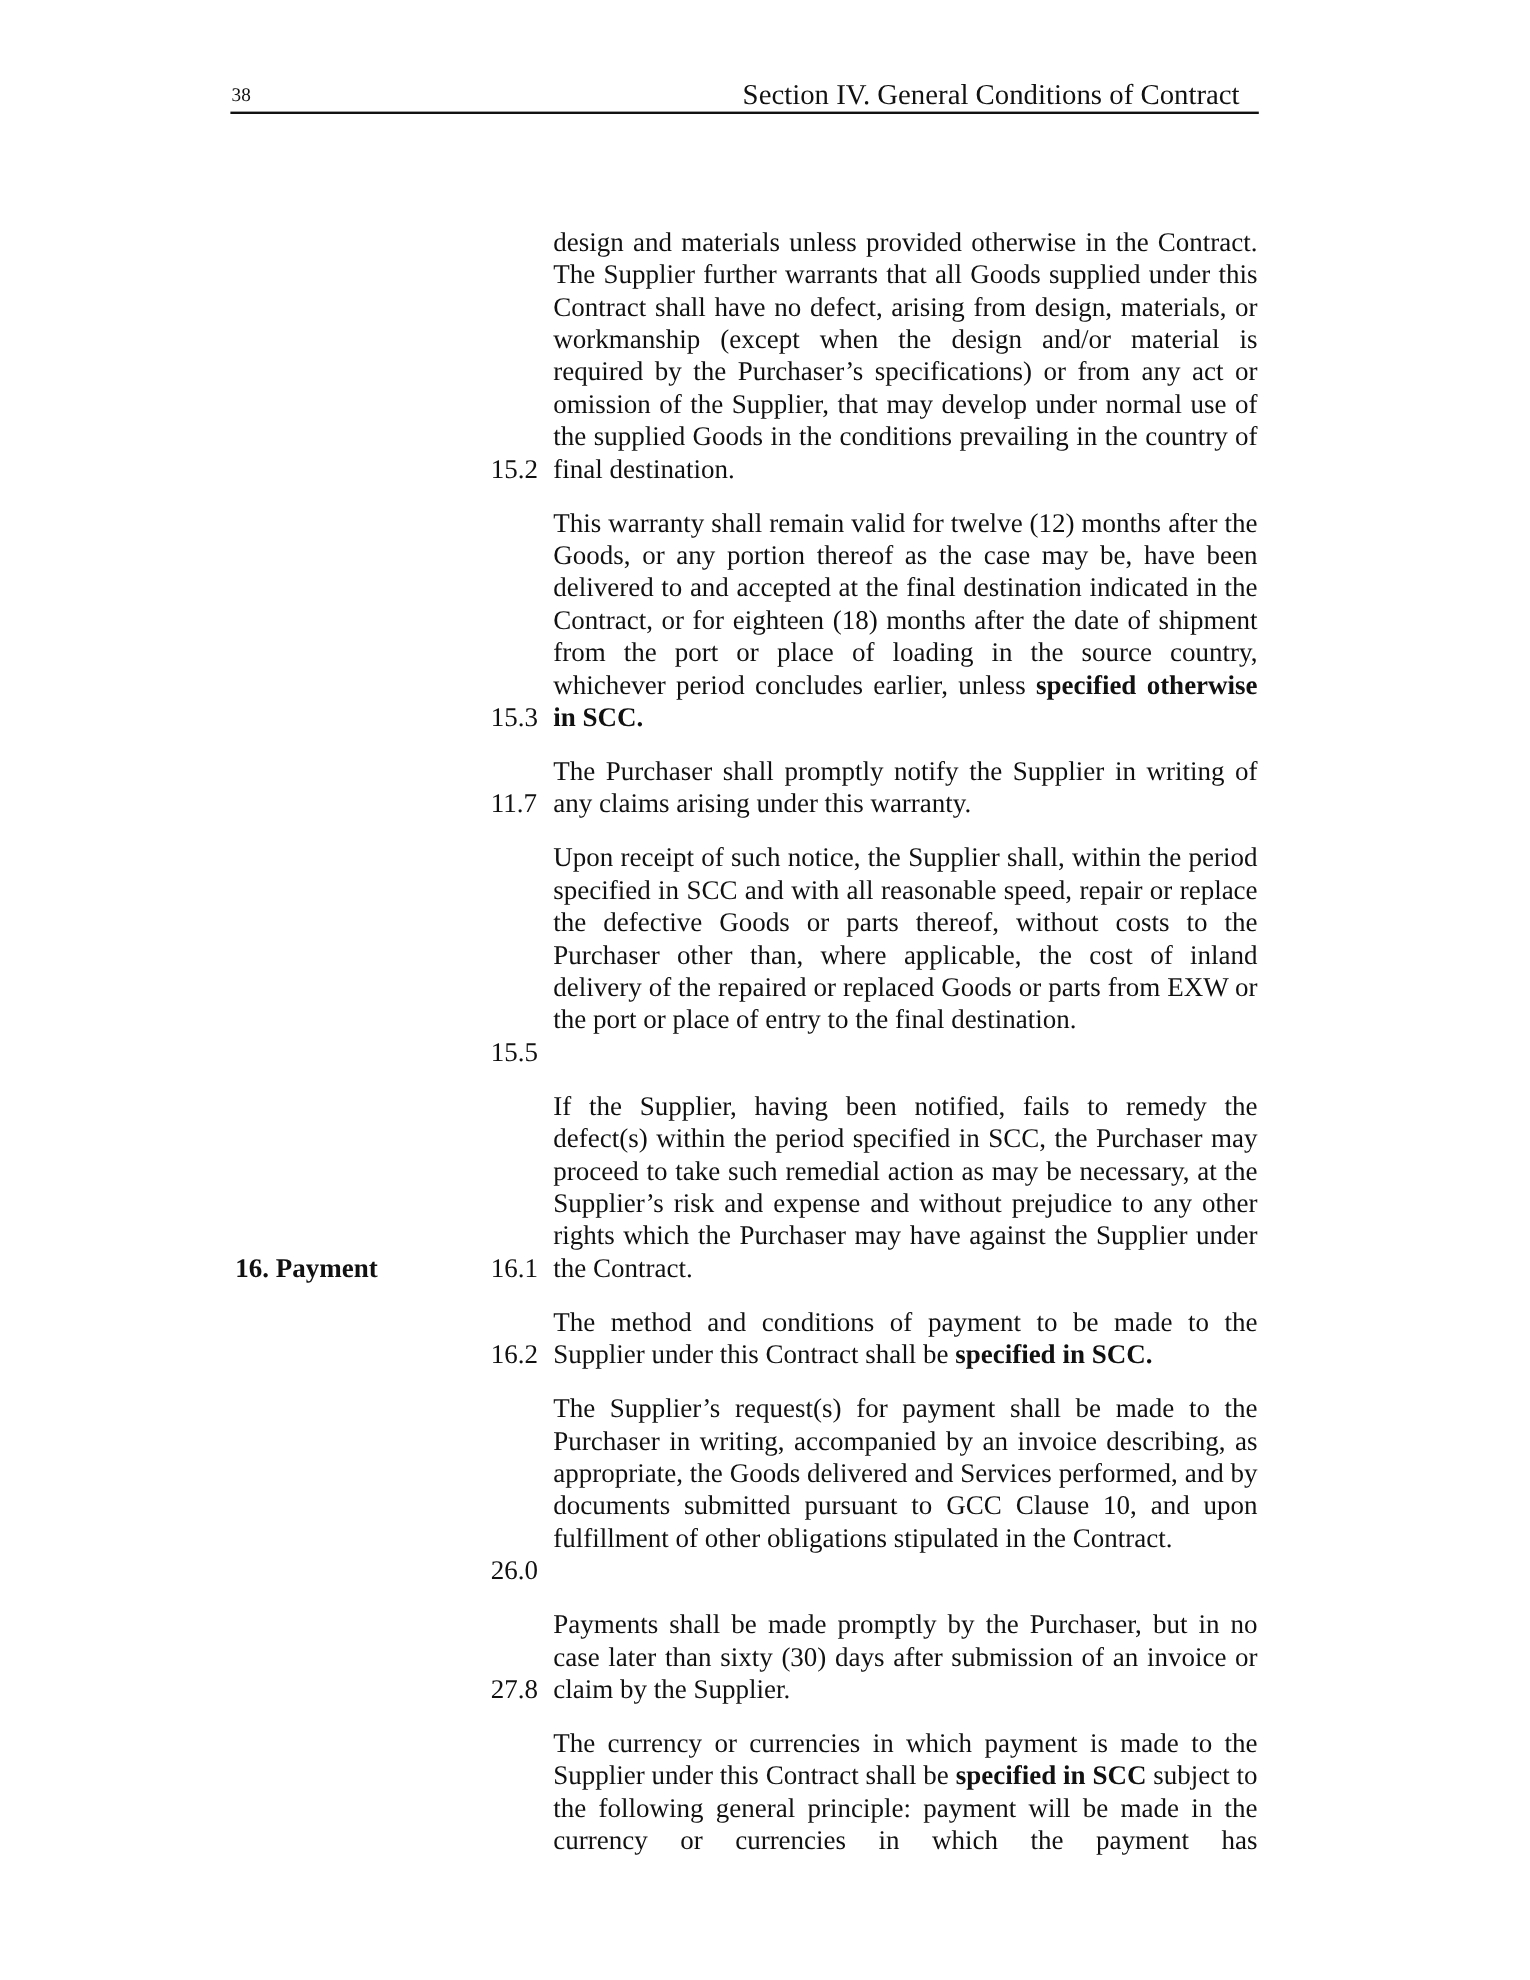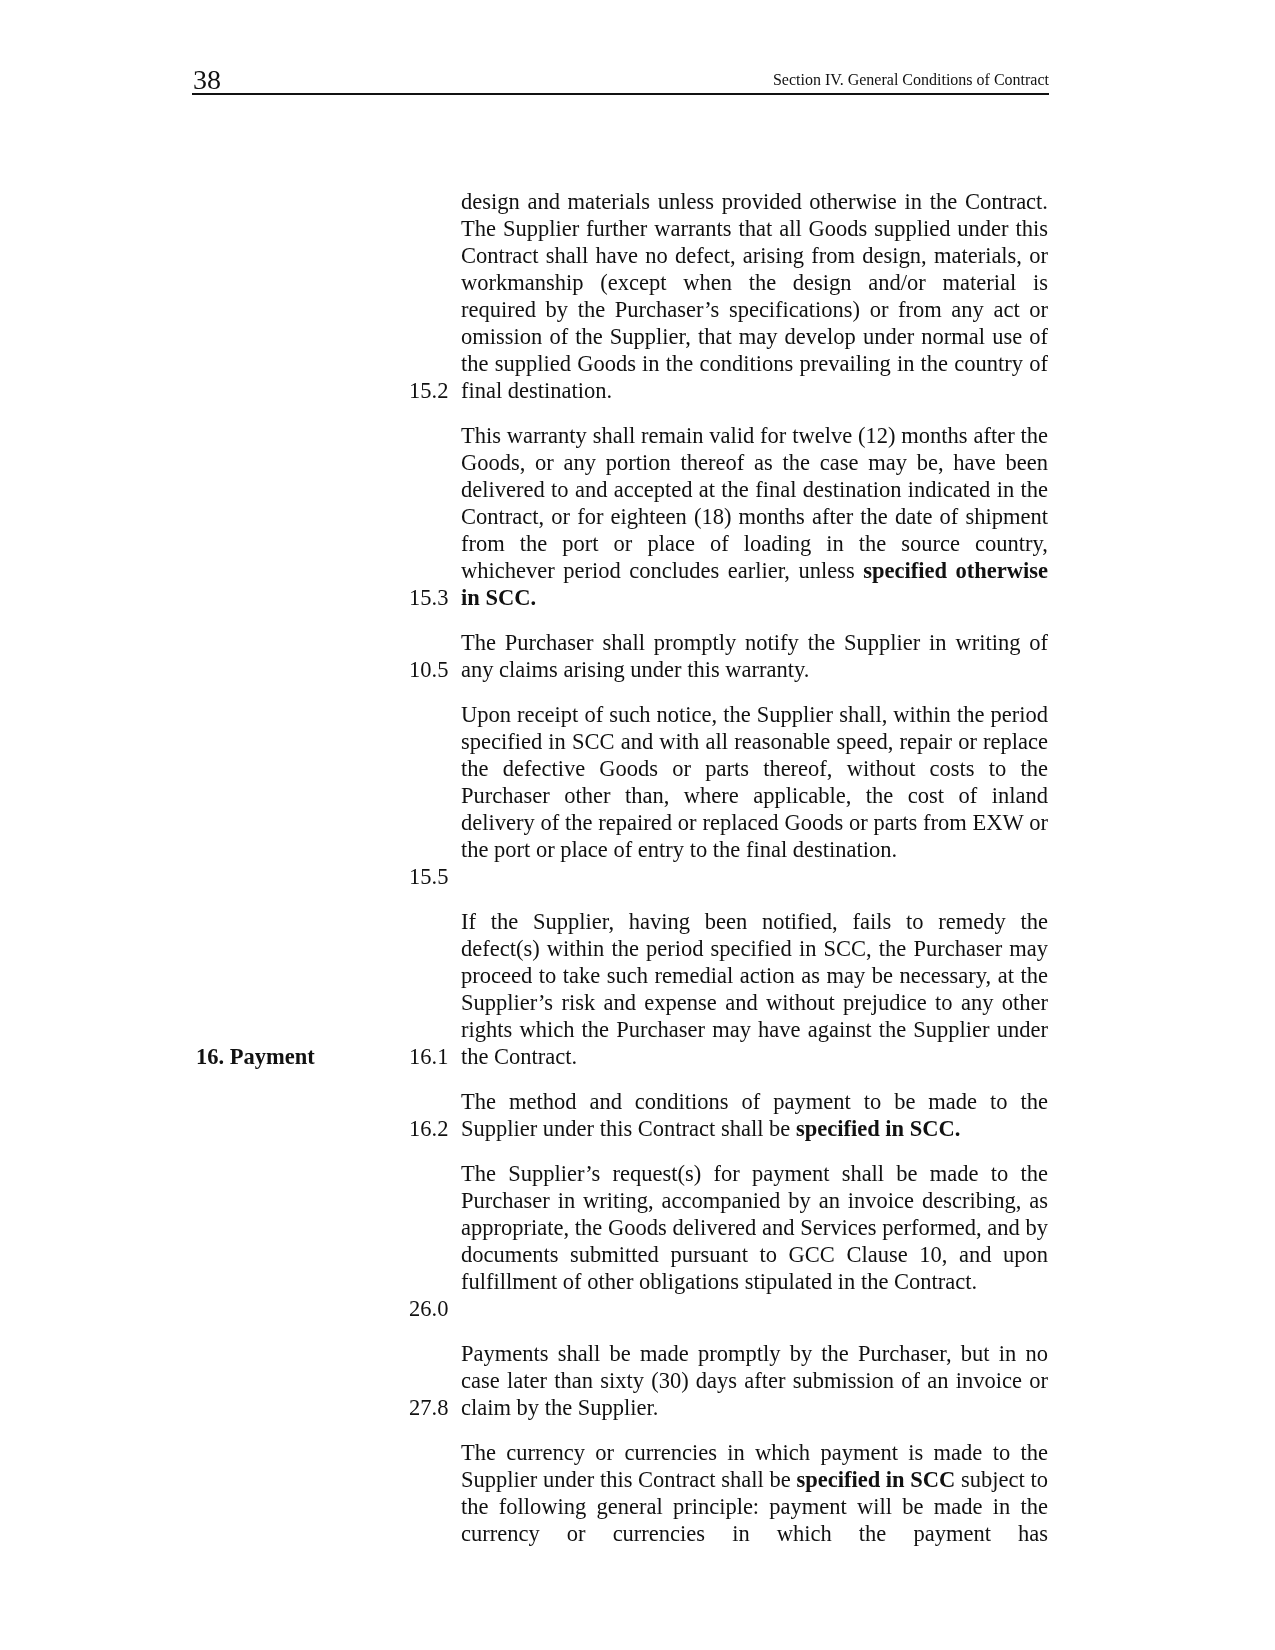--- a/index.html
+++ b/index.html
@@ -1,20 +1,20 @@
 <!DOCTYPE html>
 <html><head>
 <meta charset="utf-8">
 <style>
   html, body { margin: 0; padding: 0; background: #ffffff; }
   body { width: 1275px; height: 1650px; position: relative; overflow: hidden;
          font-family: "Liberation Serif", "DejaVu Serif", serif; color: #111111; }
   .page-header { position: absolute; left: 192px; top: 66px; width: 857px; height: 28px; }
-  .page-number { position: absolute; left: 1px; top: 2px; font-size: 28px; line-height: 24px; }
-  .running-title { position: absolute; right: 0; top: 2px; font-size: 16px; line-height: 24px; }
+  .page-number { position: absolute; left: 1px; top: 2px; font-size: 16px; line-height: 24px; }
+  .running-title { position: absolute; right: 16px; top: 2px; font-size: 24px; line-height: 24px; }
   .header-rule { position: absolute; left: 192px; top: 93px; width: 857px; height: 2px; background: #111111; }
 
   .content { position: absolute; left: 0; top: 0; width: 1275px; }
   .block { position: absolute; left: 409px; width: 640px; }
   .clause-num { position: absolute; left: 0; top: 0; font-size: 22.5px; line-height: 27px; text-align: right; }
   .clause-text { position: absolute; left: 52px; width: 587px; font-size: 22.5px; line-height: 27px;
                  text-align: justify; text-align-last: left; margin-top: 45px; }
   .section-heading { position: absolute; left: 196px; font-size: 22.5px; line-height: 27px; font-weight: bold; }
   b { font-weight: bold; }
 </style>
@@ -43,21 +43,21 @@
   </div>
 
   <div class="block" style="top:584px;">
     <span class="clause-num">15.3</span>
     <div class="clause-text">
       <span>The Purchaser shall promptly notify the Supplier in writing of any claims arising under this warranty.</span>
     </div>
   </div>
 
   <div class="block" style="top:656px;">
-    <span class="clause-num">10.5</span>
+    <span class="clause-num">11.7</span>
     <div class="clause-text">
       <span>Upon receipt of such notice, the Supplier shall, within the period specified in SCC and with all reasonable speed, repair or replace the defective Goods or parts thereof, without costs to the Purchaser other than, where applicable, the cost of inland delivery of the repaired or replaced Goods or parts from EXW or the port or place of entry to the final destination.</span>
     </div>
   </div>
 
   <div class="block" style="top:863px;">
     <span class="clause-num">15.5</span>
     <div class="clause-text">
       <span>If the Supplier, having been notified, fails to remedy the defect(s) within the period specified in SCC, the Purchaser may proceed to take such remedial action as may be necessary, at the Supplier’s risk and expense and without prejudice to any other rights which the Purchaser may have against the Supplier under the Contract.</span>
     </div>

